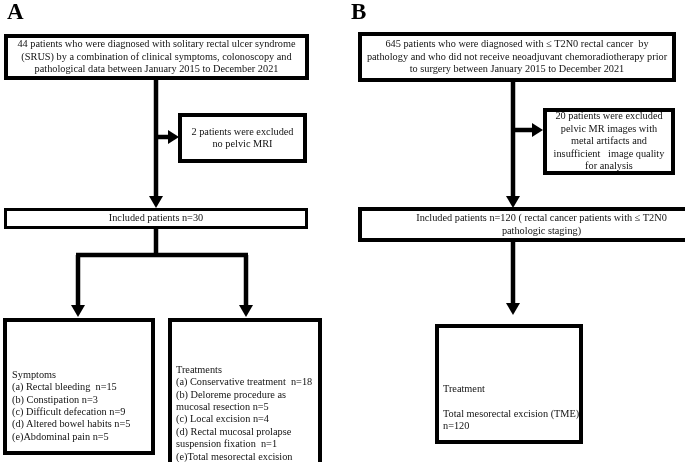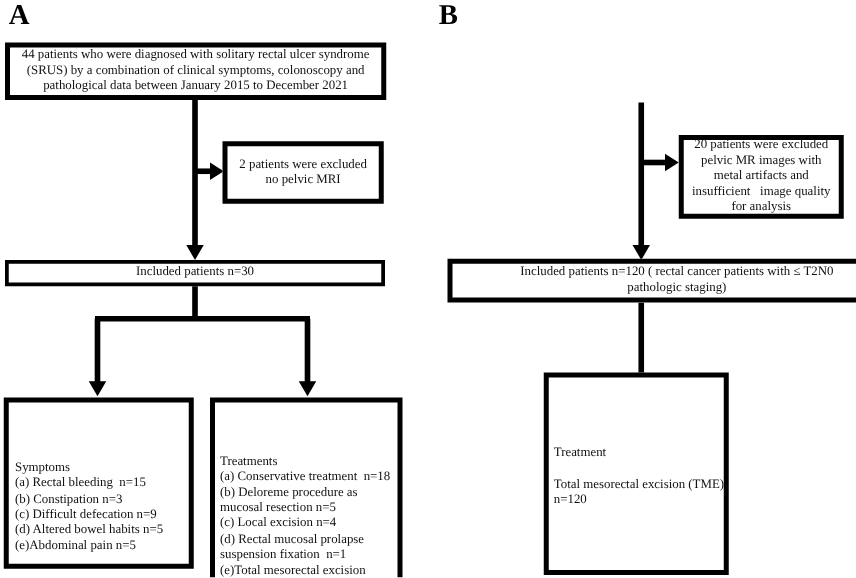--- a/index.html
+++ b/index.html
@@ -98,34 +98,39 @@
 (a) Conservative treatment  n=18
 (b) Deloreme procedure as
 mucosal resection n=5
 (c) Local excision n=4
 (d) Rectal mucosal prolapse
 suspension fixation  n=1
 (e)Total mesorectal excision
 (TME) n=2</div>
   </div>
 
+  <div class="box center" style="left:358px; top:32px; width:318px; height:50px;">
+    <div class="txt">645 patients who were diagnosed with ≤ T2N0 rectal cancer  by
+pathology and who did not receive neoadjuvant chemoradiotherapy prior
+to surgery between January 2015 to December 2021</div>
+  </div>
 
   <div class="box center" style="left:543px; top:108px; width:132px; height:67px;">
     <div class="txt">20 patients were excluded
 pelvic MR images with
 metal artifacts and
 insufficient   image quality
 for analysis</div>
   </div>
 
   <div class="box center" style="left:358px; top:207px; width:367px; height:35px;">
     <div class="txt">Included patients n=120 ( rectal cancer patients with ≤ T2N0
 pathologic staging)</div>
   </div>
 
-  <div class="box" style="left:435px; top:298px; width:148px; height:162px; padding:30px 0 0 4px;">
+  <div class="box" style="left:435px; top:324px; width:148px; height:120px; padding:30px 0 0 4px;">
     <div class="txt">Treatment
 
 Total mesorectal excision (TME)
 n=120</div>
   </div>
 
 </div>
 
 </body></html>

